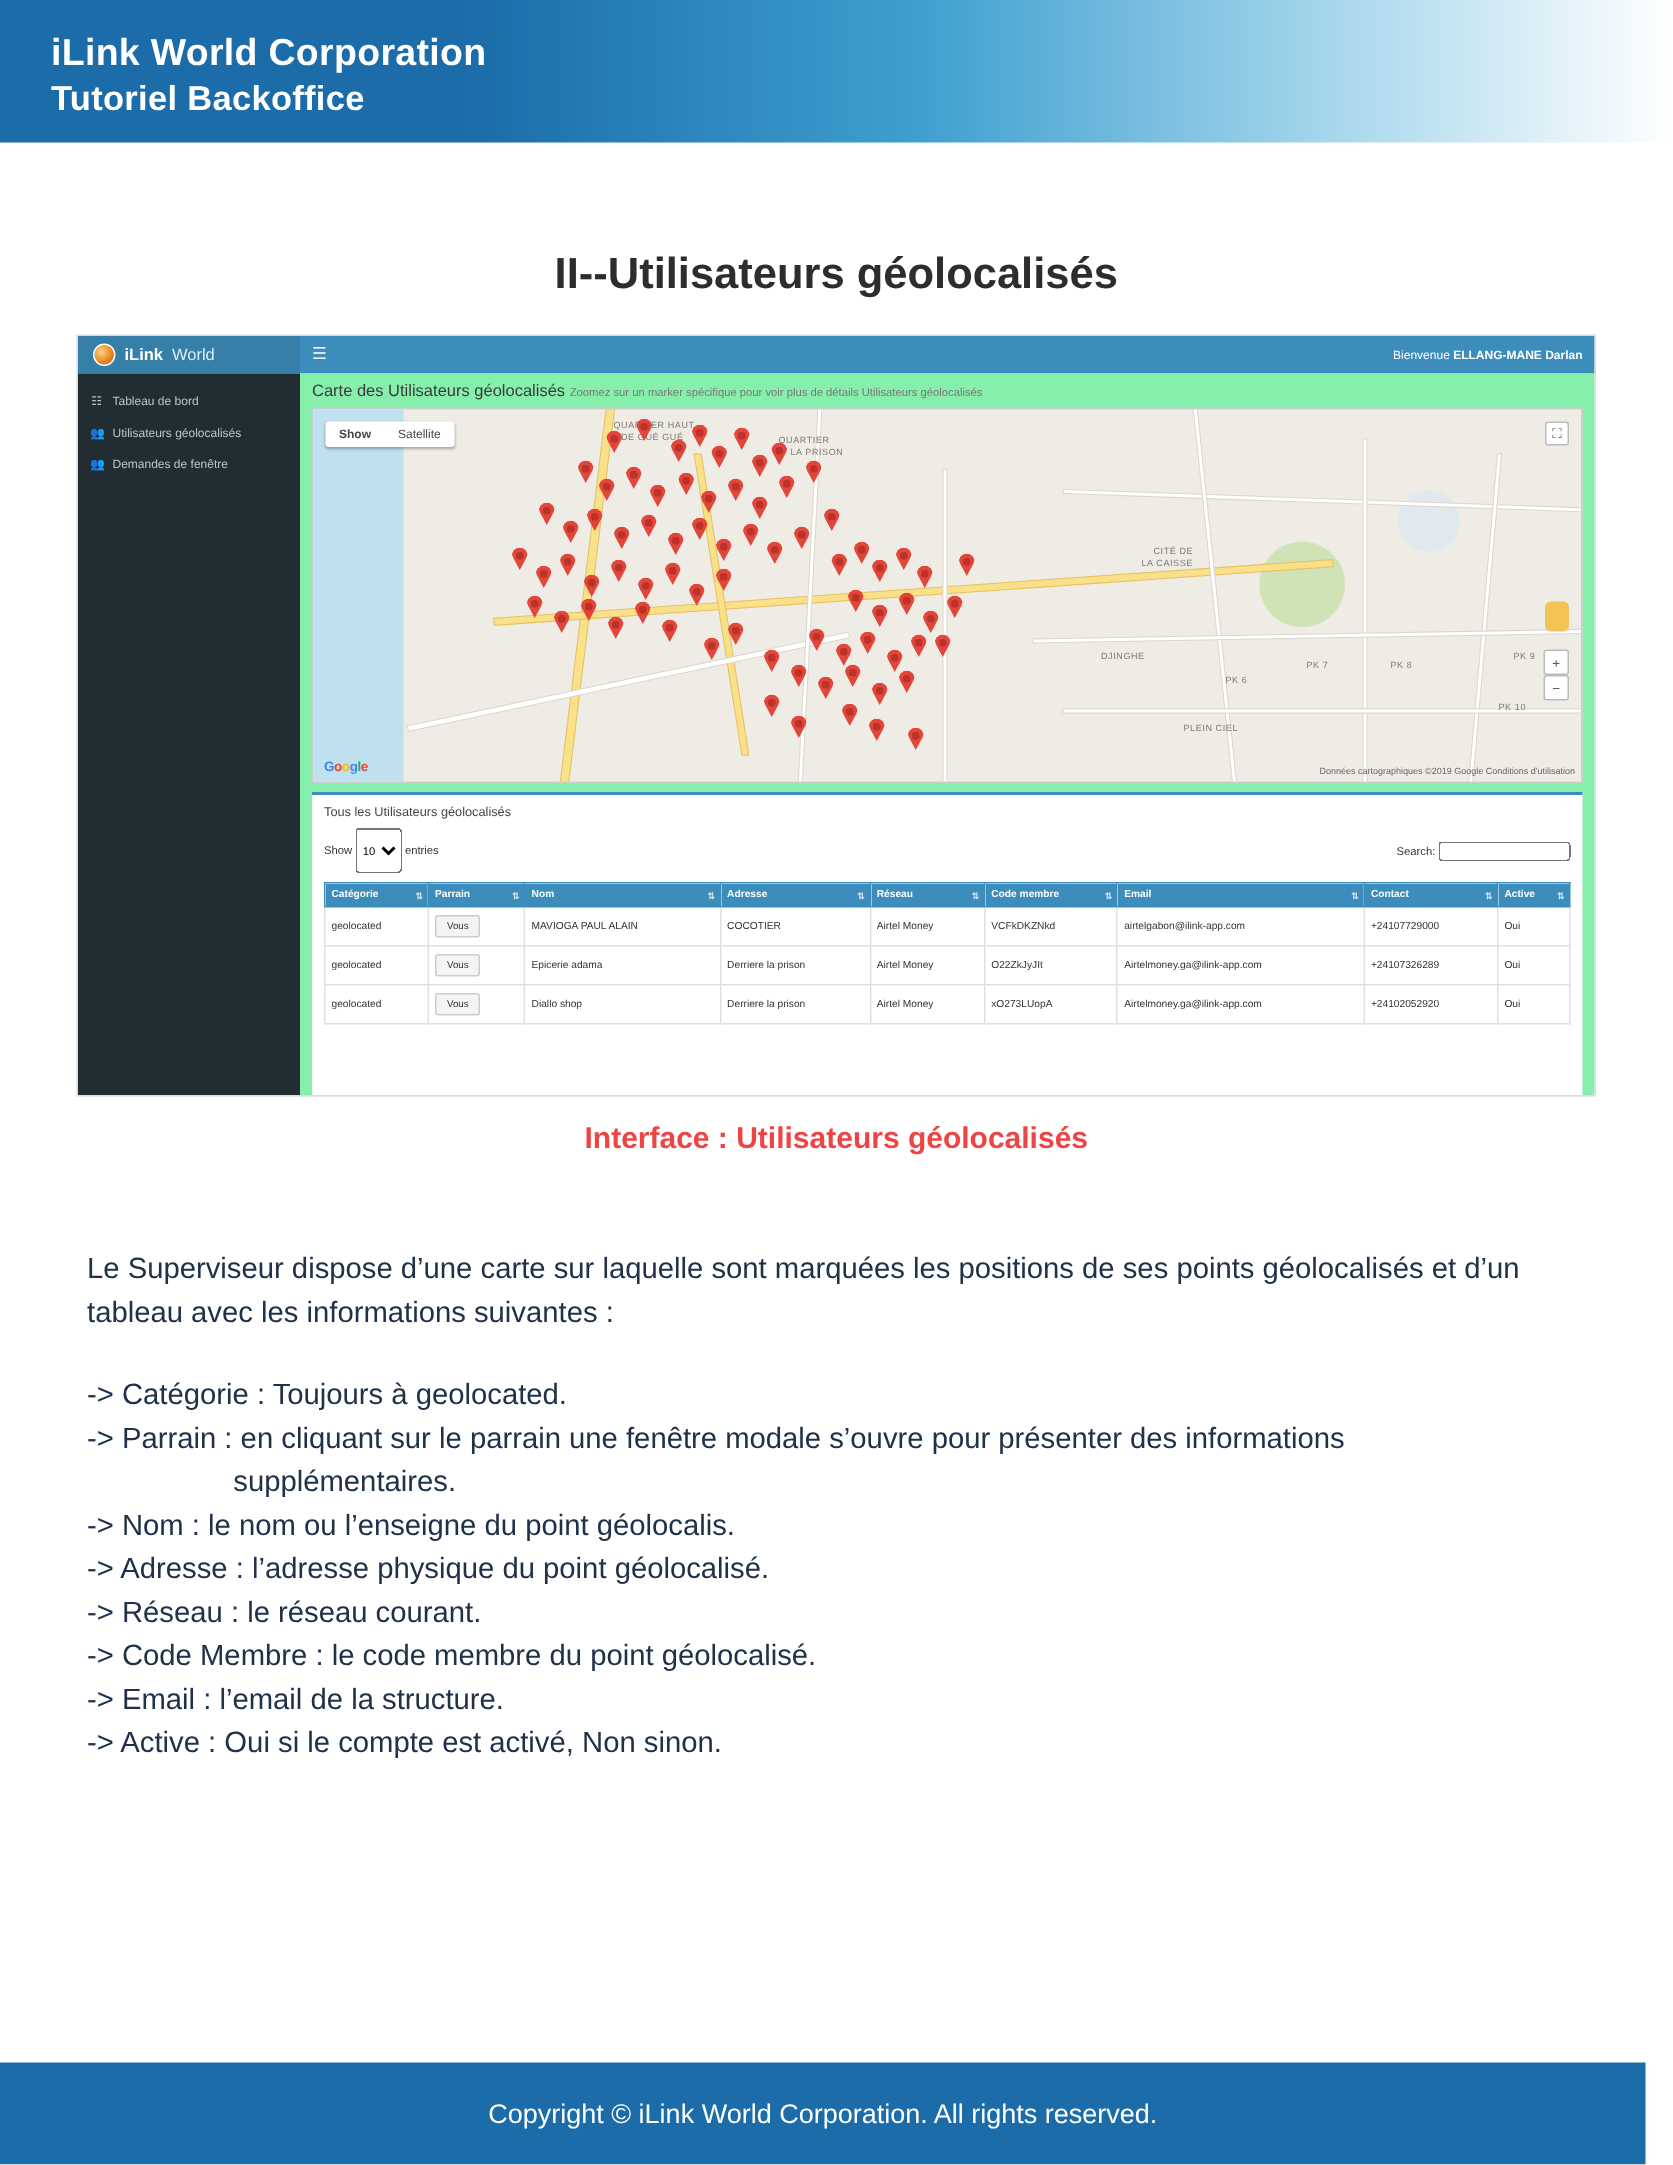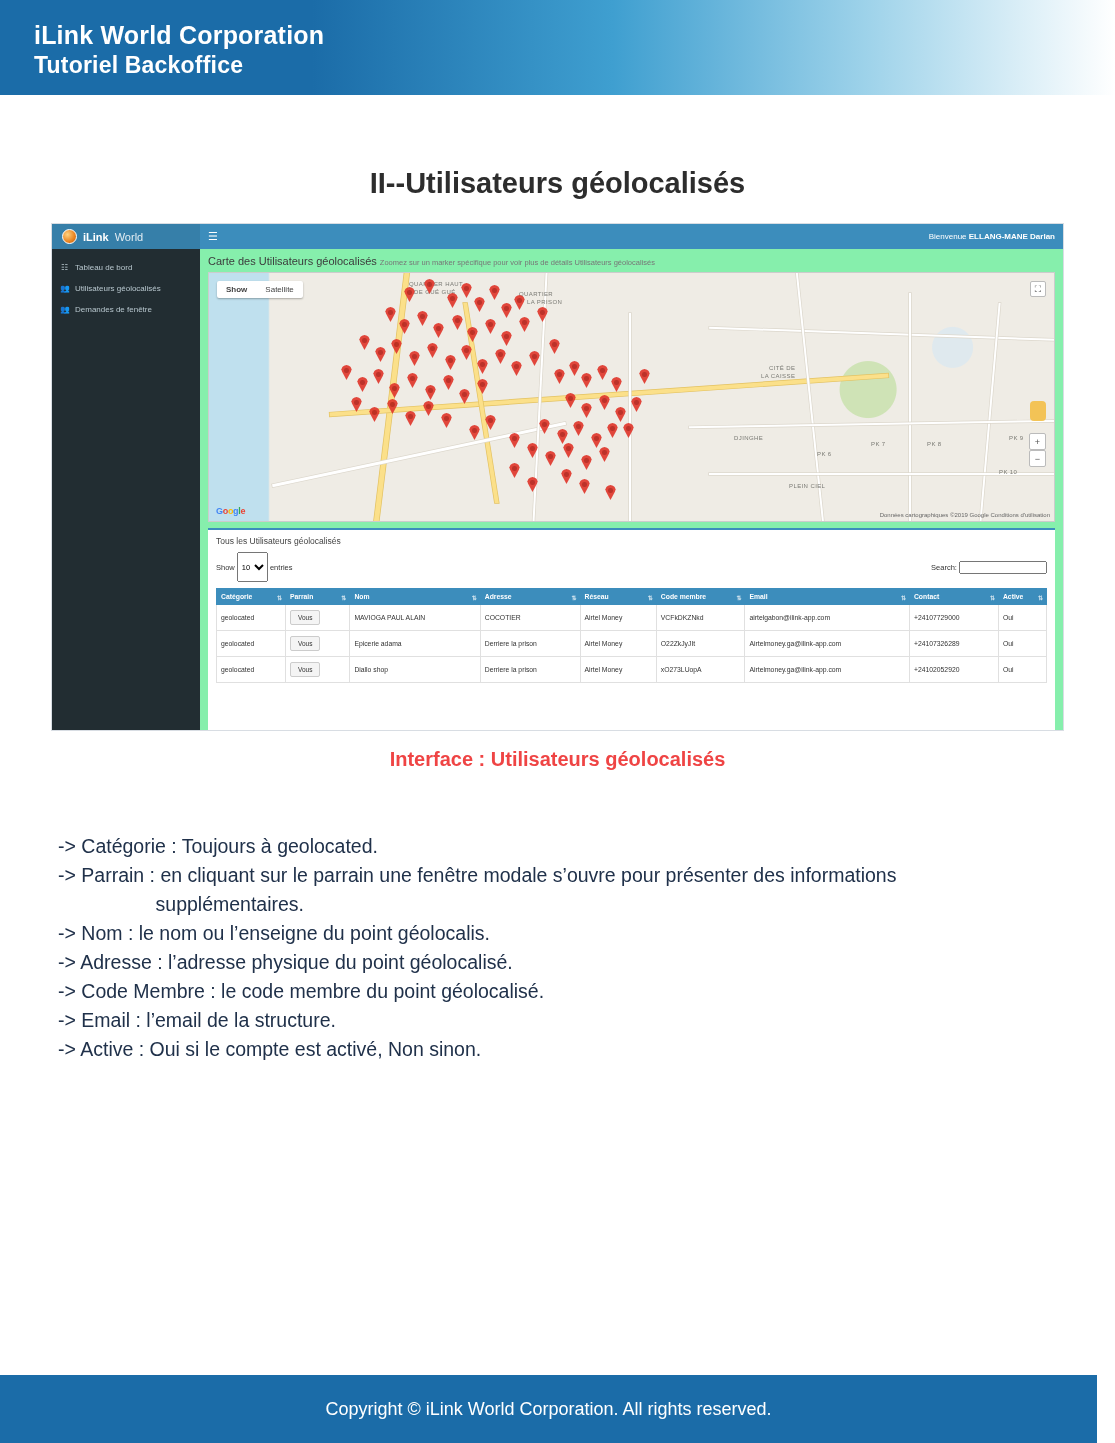--- a/index.html
+++ b/index.html
@@ -431,25 +431,27 @@
         </table>
       </div>
 
     </div>
   </div>
 </div>
 
 <div class="caption">Interface : Utilisateurs géolocalisés</div>
 
 <div class="body-text">
+  <div class="intro">Le Superviseur dispose d’une carte sur laquelle sont marquées les positions de ses points géolocalisés et d’un tableau avec les informations suivantes :</div>
   <div class="item">-&gt; Catégorie : Toujours à geolocated.</div>
   <div class="item">-&gt; Parrain : en cliquant sur le parrain une fenêtre modale s’ouvre pour présenter des informations
                   supplémentaires.</div>
   <div class="item">-&gt; Nom : le nom ou l’enseigne du point géolocalis.</div>
   <div class="item">-&gt; Adresse : l’adresse physique du point géolocalisé.</div>
+  <div class="item">-&gt; Réseau : le réseau courant.</div>
   <div class="item">-&gt; Code Membre : le code membre du point géolocalisé.</div>
   <div class="item">-&gt; Email : l’email de la structure.</div>
   <div class="item">-&gt; Active : Oui si le compte est activé, Non sinon.</div>
 </div>
 
 <div class="footer-rule"></div>
 <div class="doc-footer">
   <span>Copyright © iLink World Corporation. All rights reserved.</span>
 </div>
 

